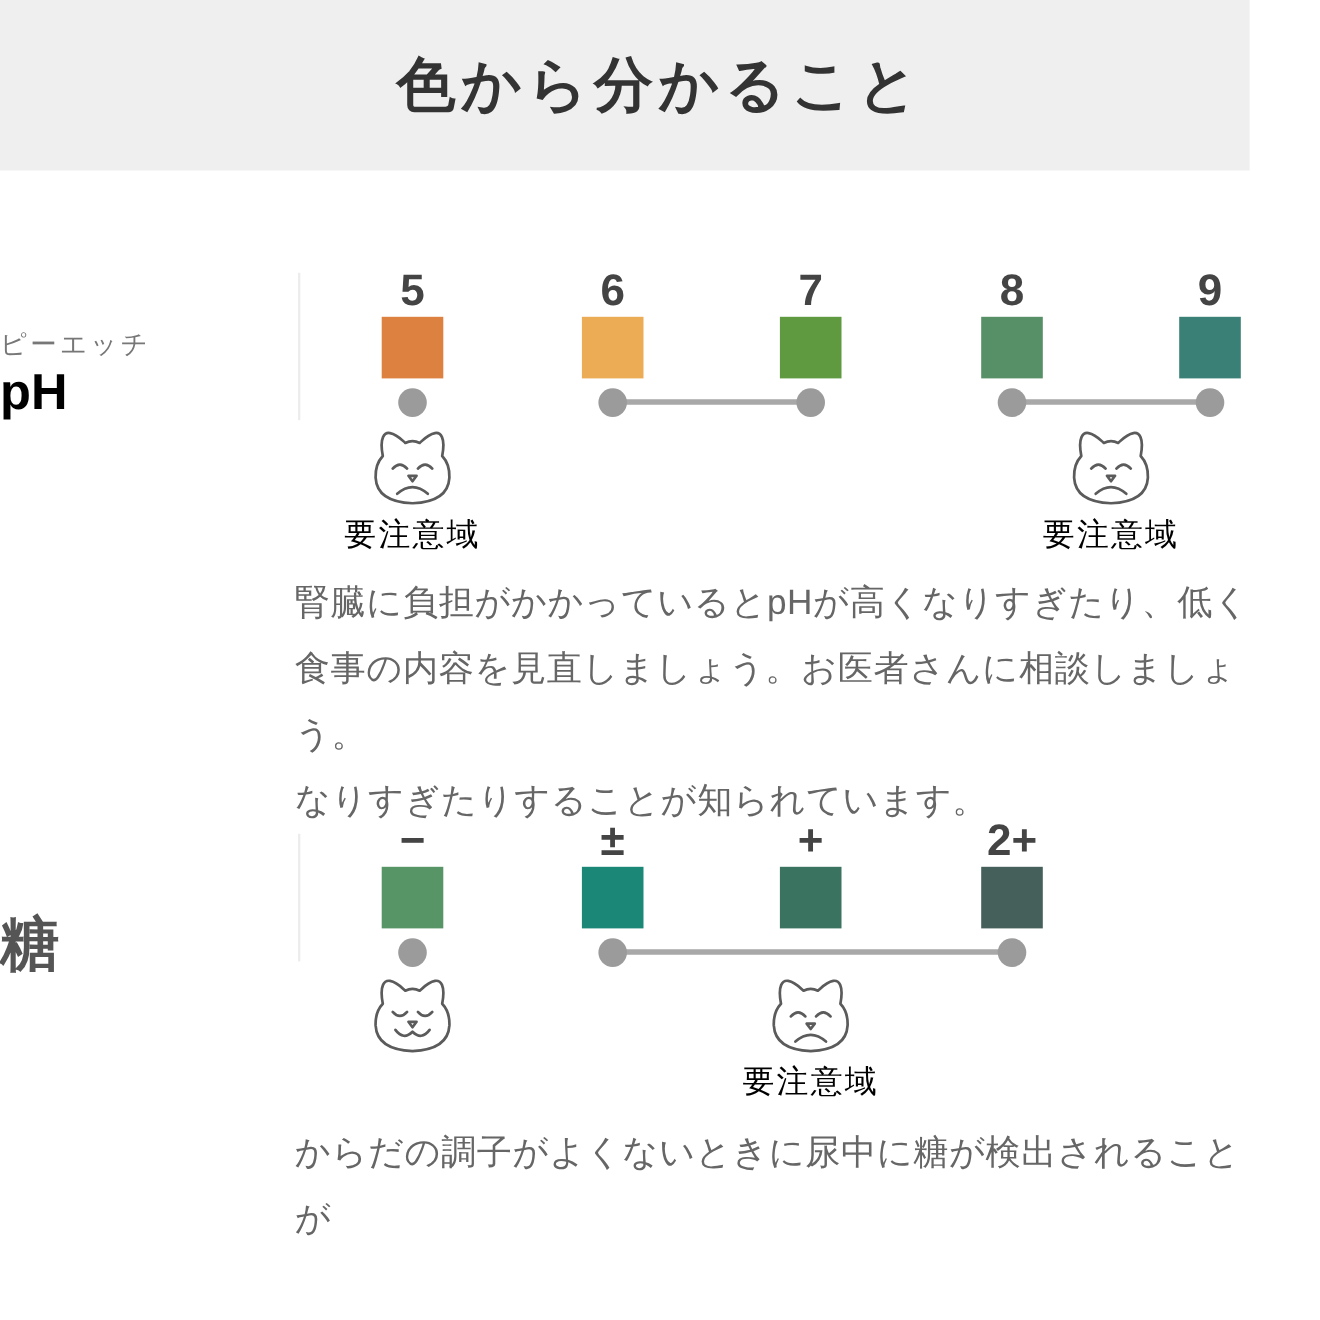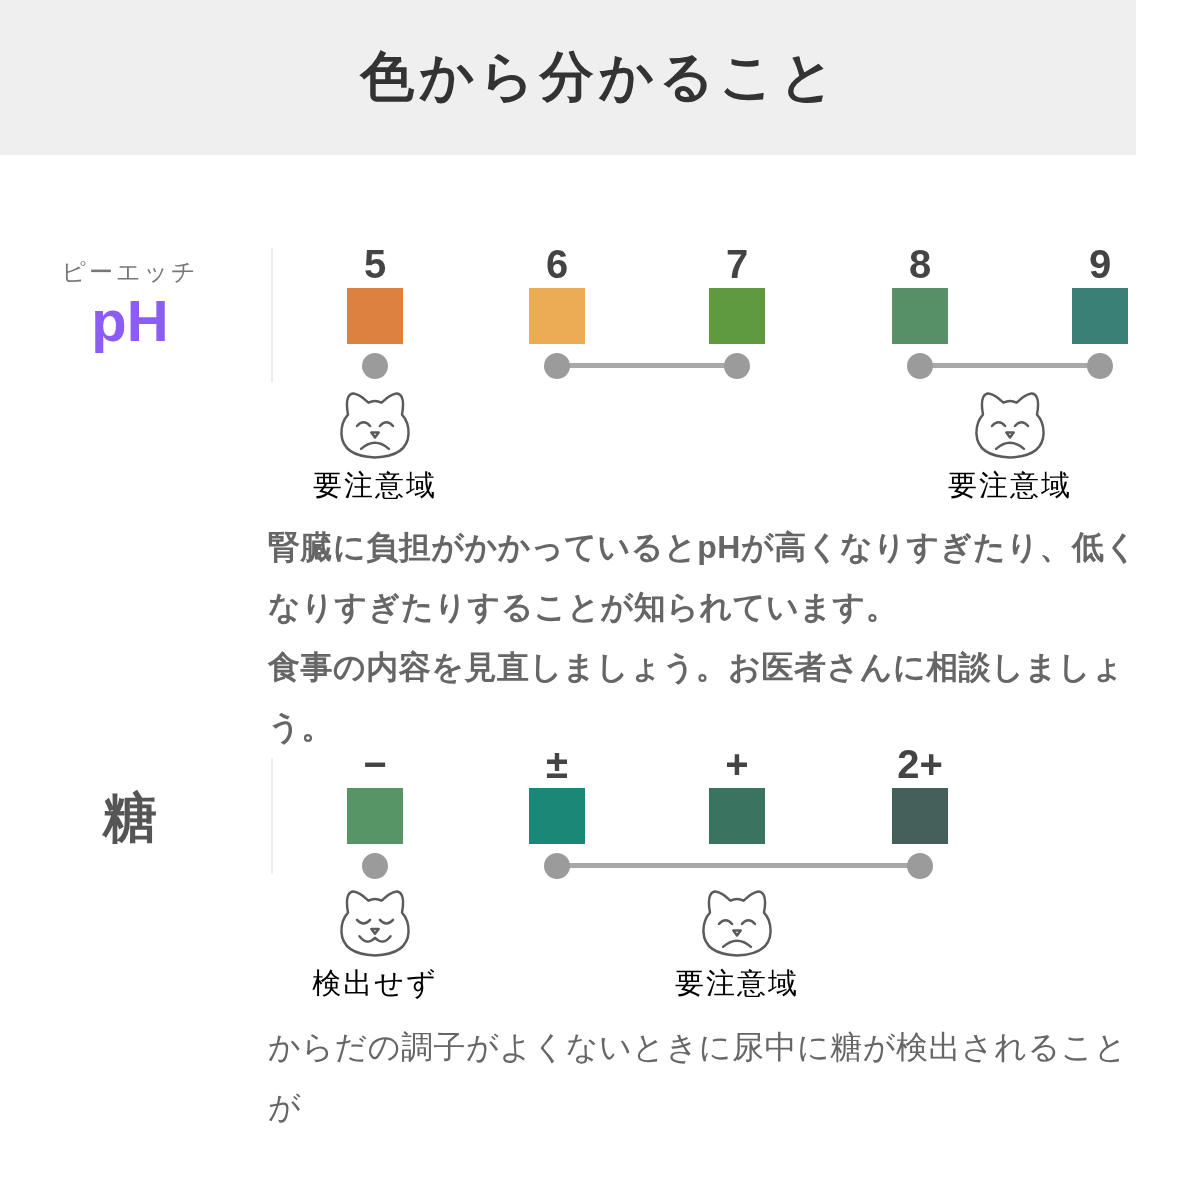--- a/index.html
+++ b/index.html
@@ -5,23 +5,23 @@
   html,body{margin:0;padding:0;background:#fff;}
   body{font-family:"Liberation Sans","DejaVu Sans",sans-serif;}
   .page{position:relative;width:1136px;height:1200px;background:#ffffff;overflow:hidden;}
 
   
   .header{position:absolute;left:0;top:0;width:1200px;height:155px;background:#efefef;
           display:flex;align-items:center;justify-content:center;}
   .header .title{font-size:54px;font-weight:700;color:#333;letter-spacing:5px;}
 
   
-  .row-label{position:absolute;left:0;width:260px;text-align:center;}
+  .row-label{position:absolute;left:0;width:260px;margin-top:41px;}
   .row-label .ruby{font-size:24px;color:#777;letter-spacing:3px;}
-  .row-label .big{font-size:58px;font-weight:700;color:#8b5cf6;line-height:1.0;margin-top:4px;}
+  .row-label .big{font-size:46px;font-weight:700;color:#000000;line-height:1.0;margin-top:4px;}
   .row-label.sugar .big{font-size:54px;color:#555;}
 
   
   .vdivider{position:absolute;width:2px;background:#ececec;}
 
   
   .swatch-col{position:absolute;width:180px;margin-left:-90px;text-align:center;}
   .swatch-col .val{font-size:40px;font-weight:700;color:#444;line-height:44px;height:44px;}
   .swatch{width:56px;height:56px;margin:2px auto 0 auto;}
 
@@ -95,24 +95,24 @@
     <svg width="84" height="72" viewBox="0 0 100 88" fill="none" stroke="#5b5b5b" stroke-width="3" stroke-linecap="round" stroke-linejoin="round">
       <path d="M17,30 C13,9 19,3.5 25,4.5 C33,6 38,12 42,15.5 Q50,11.5 58,15.5 C62,12 67,6 75,4.5 C81,3.5 87,9 83,30 Q91.5,39 91,54 Q89.5,81 50,82.5 Q10.5,81 9,54 Q8.5,39 17,30 Z"></path>
       <path d="M28,44 Q36,35 44,44"></path>
         <path d="M56,44 Q64,35 72,44"></path>
       <path d="M45.5,52 L54.5,52 L50,58 Z"></path>
       <path d="M33,72 Q50,57 67,72"></path>
     </svg>
     <div class="range-label">要注意域</div>
   </div>
 
-  <div class="desc" style="top:517px;font-weight:bold;">
+  <div class="desc" style="top:517px;">
     <div>腎臓に負担がかかっているとpHが高くなりすぎたり、低く</div>
+    <div>食事の内容を見直しましょう。お医者さんに相談しましょう。</div>
     <div>なりすぎたりすることが知られています。</div>
-    <div>食事の内容を見直しましょう。お医者さんに相談しましょう。</div>
   </div>
 
   <div class="row-label sugar" style="top:786px;">
     <div class="big">糖</div>
   </div>
   <div class="vdivider" style="left:271px;top:758px;height:116px;"></div>
 
   <div class="swatch-col" style="left:375px;top:742px;">
     <div class="val">−</div>
     <div class="swatch" style="background-color: rgb(87, 149, 102);"></div>
@@ -136,21 +136,20 @@
   <div class="dot" style="left:920px;top:853px;"></div>
 
   <div class="cat-col" style="left:375px;top:888px;">
     <svg width="84" height="72" viewBox="0 0 100 88" fill="none" stroke="#5b5b5b" stroke-width="3" stroke-linecap="round" stroke-linejoin="round">
       <path d="M17,30 C13,9 19,3.5 25,4.5 C33,6 38,12 42,15.5 Q50,11.5 58,15.5 C62,12 67,6 75,4.5 C81,3.5 87,9 83,30 Q91.5,39 91,54 Q89.5,81 50,82.5 Q10.5,81 9,54 Q8.5,39 17,30 Z"></path>
       <path d="M28,39 Q36,48 44,39"></path>
         <path d="M56,39 Q64,48 72,39"></path>
       <path d="M45.5,50 L54.5,50 L50,56 Z"></path>
       <path d="M31,59 Q40,71 50,61 Q60,71 69,59"></path>
     </svg>
-    <div class="range-label">検出せず</div>
   </div>
   <div class="cat-col" style="left:737px;top:888px;">
     <svg width="84" height="72" viewBox="0 0 100 88" fill="none" stroke="#5b5b5b" stroke-width="3" stroke-linecap="round" stroke-linejoin="round">
       <path d="M17,30 C13,9 19,3.5 25,4.5 C33,6 38,12 42,15.5 Q50,11.5 58,15.5 C62,12 67,6 75,4.5 C81,3.5 87,9 83,30 Q91.5,39 91,54 Q89.5,81 50,82.5 Q10.5,81 9,54 Q8.5,39 17,30 Z"></path>
       <path d="M28,44 Q36,35 44,44"></path>
         <path d="M56,44 Q64,35 72,44"></path>
       <path d="M45.5,52 L54.5,52 L50,58 Z"></path>
       <path d="M33,72 Q50,57 67,72"></path>
     </svg>
     <div class="range-label">要注意域</div>

